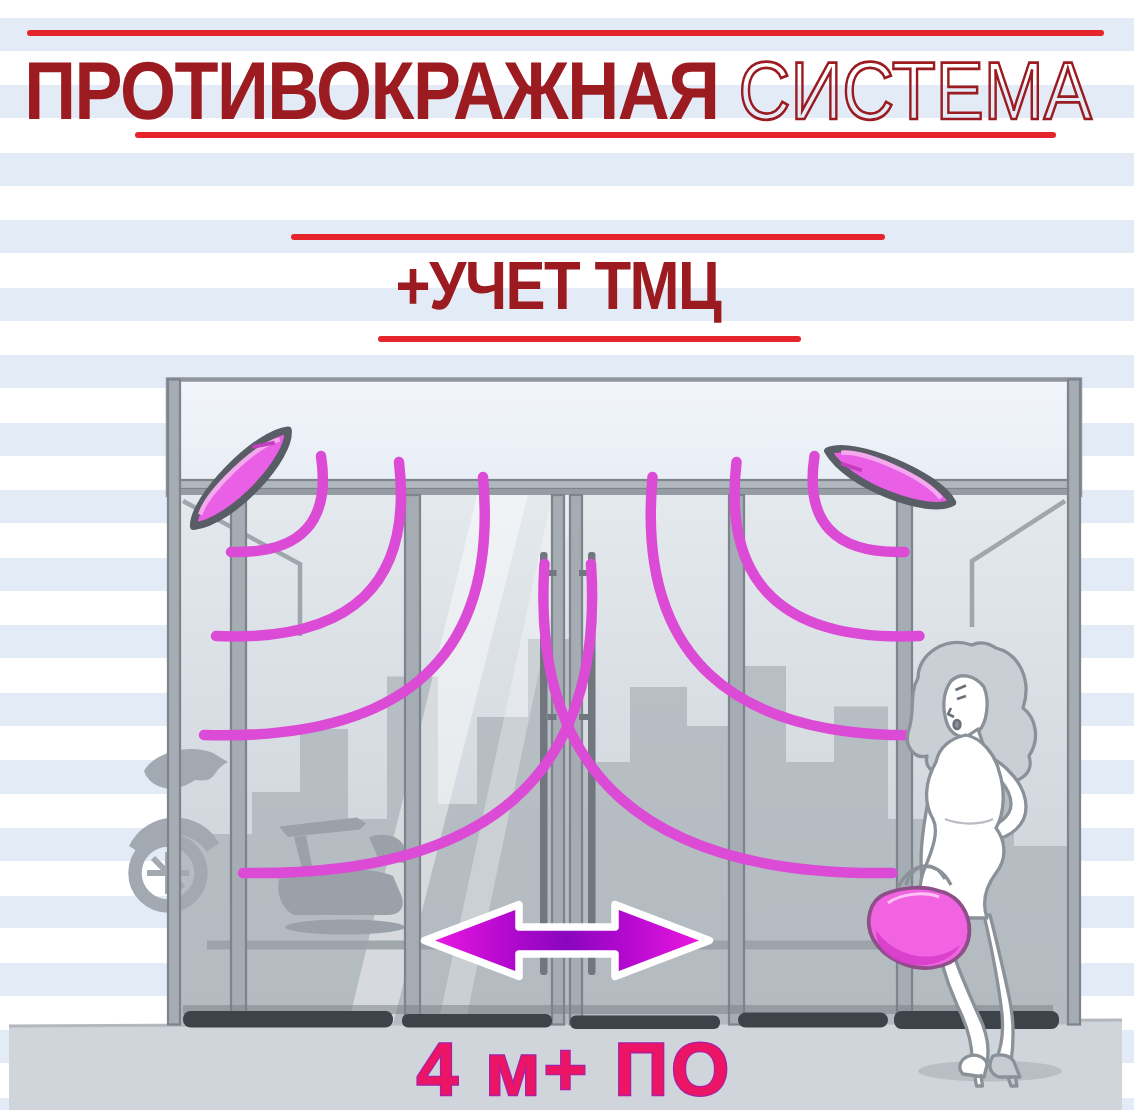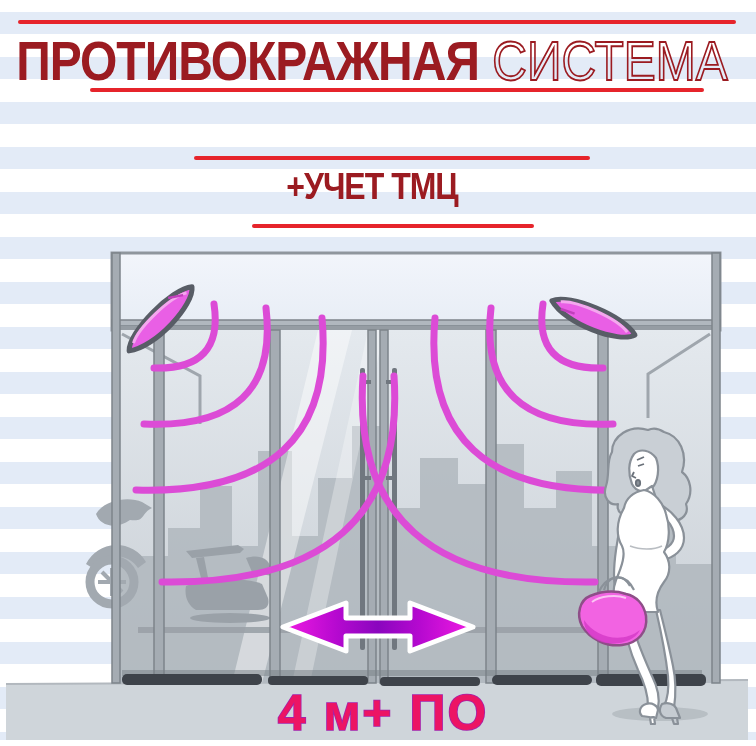--- a/index.html
+++ b/index.html
@@ -15,21 +15,21 @@
   }
   .rule{position:absolute;height:4px;background:#e6242b;border-radius:2px;}
   .rule1{top:20px;left:18px;width:718px;}
   .rule2{top:88px;left:90px;width:614px;}
   .rule3{top:156px;left:194px;width:396px;}
   .rule4{top:224px;left:252px;width:282px;}
   .tline{position:absolute;left:0;right:12px;text-align:center;color:#9b1b21;white-space:nowrap;}
   .stretch{display:inline-block;transform:scale(1,1.14);transform-origin:center top;}
   .t1{top:30px;font-size:48px;}
   .t2{top:102px;font-size:40px;}
-  .t3{top:166px;font-size:32px;}
+  .t3{top:166px;font-size:40px;}
   .b{font-weight:700;letter-spacing:-1px;}
   .thin{font-weight:400;letter-spacing:0;}
   @supports (-webkit-text-stroke: 1px red){
     .thin{color:transparent;-webkit-text-stroke:1.6px #9b1b21;}
   }
   .scene{position:absolute;top:246px;left:0;width:756px;height:500px;}
   .cap{font-family:"Liberation Sans",sans-serif;font-weight:700;letter-spacing:2px;}
 </style>
 </head>
 <body>

